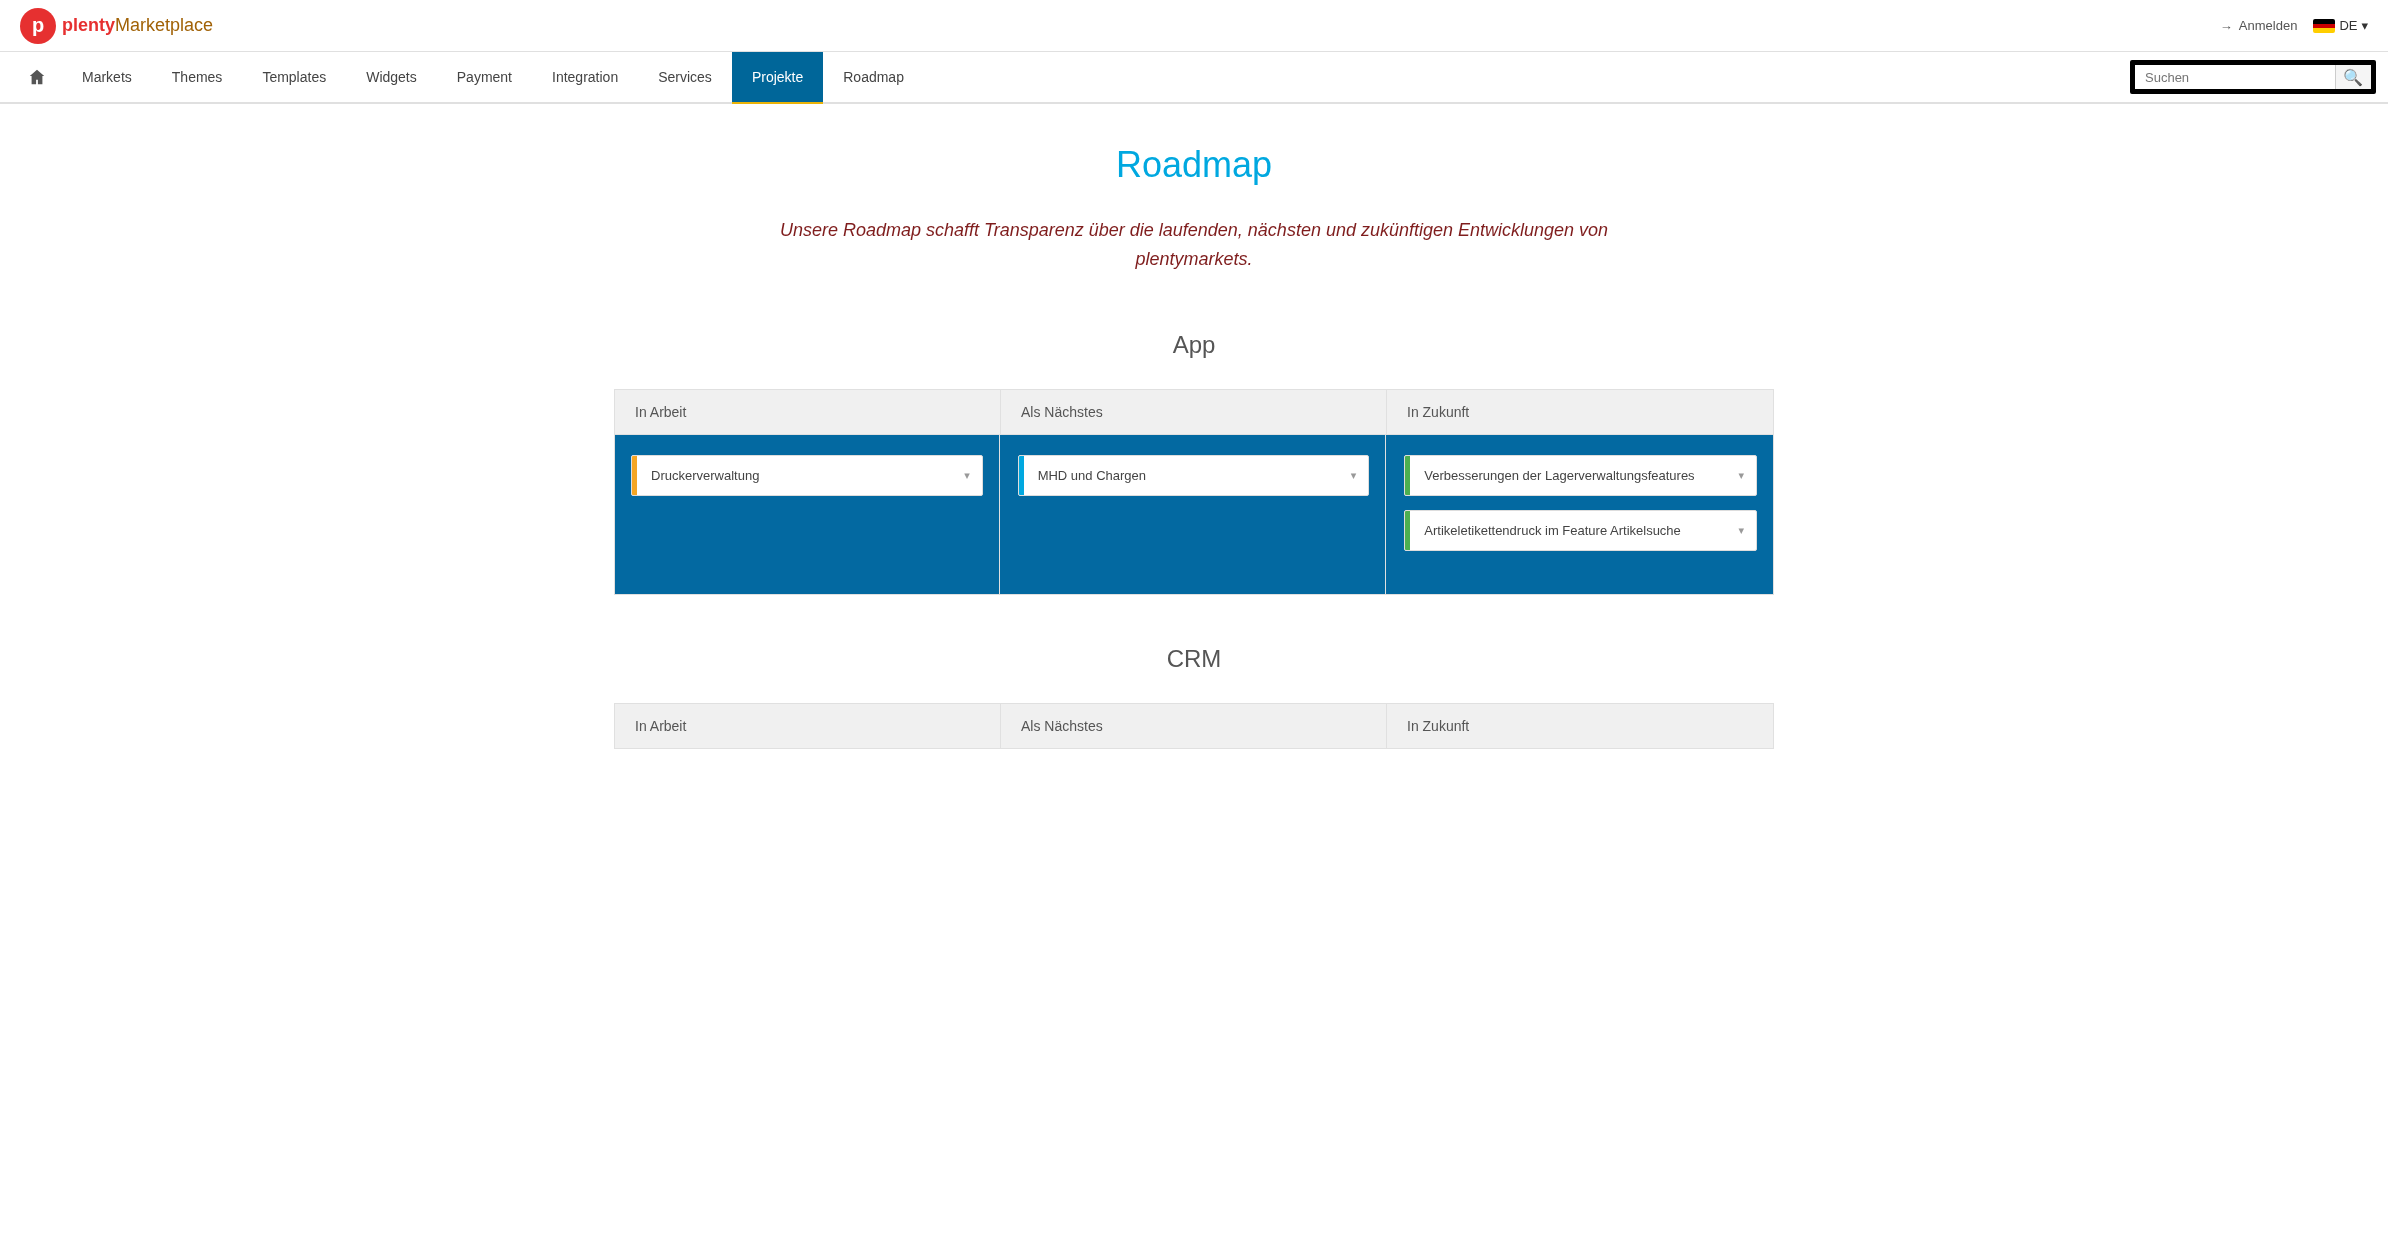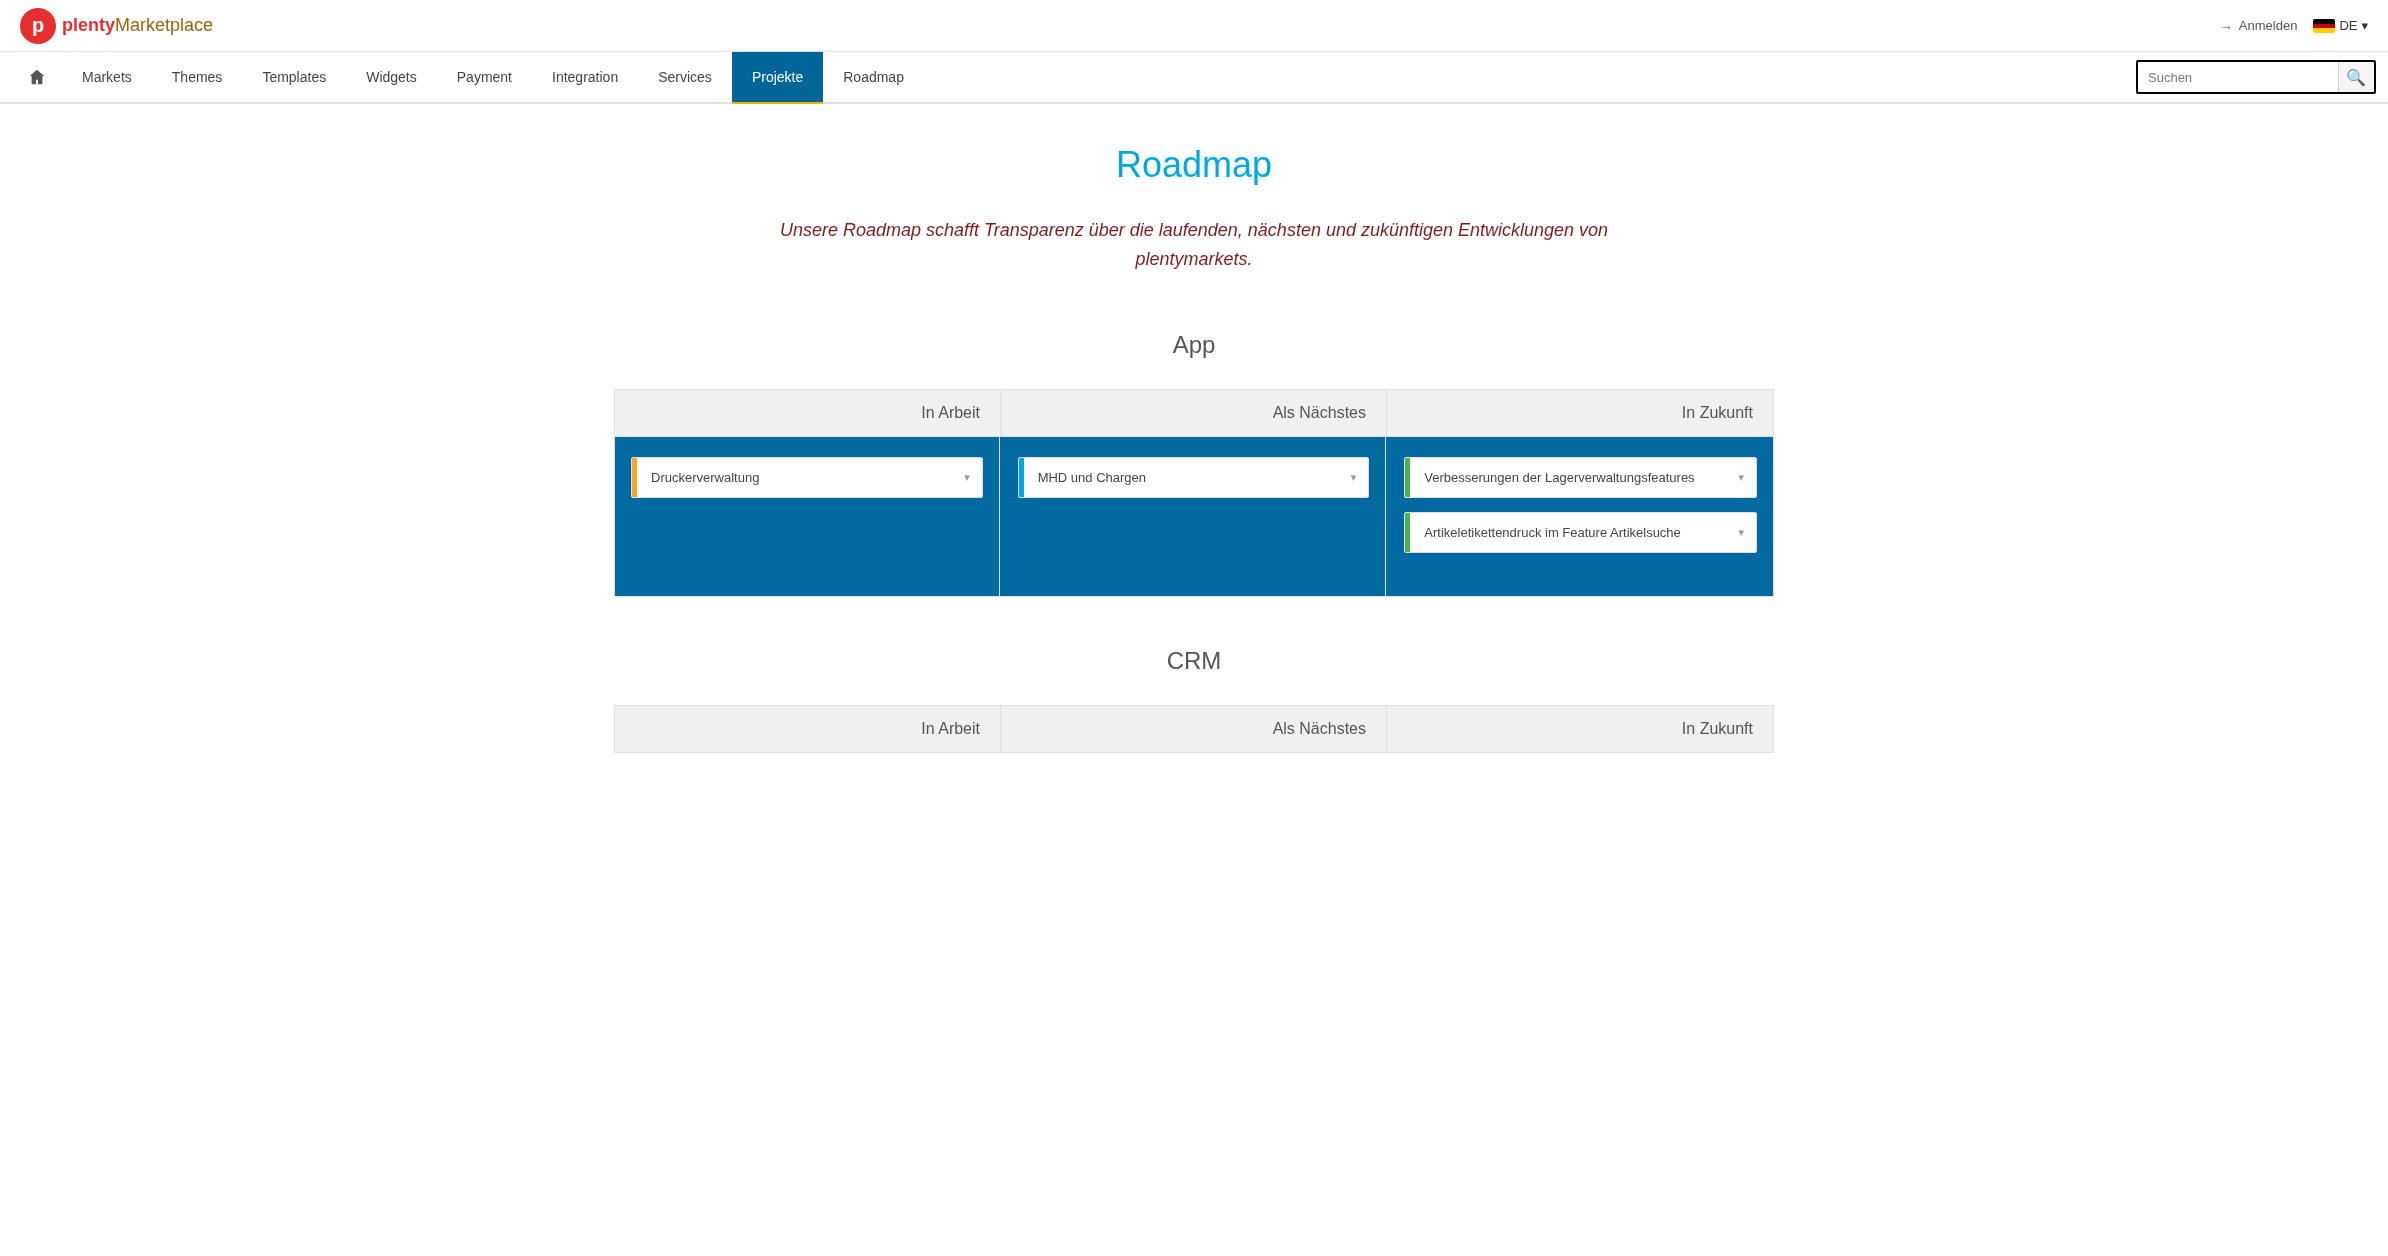--- a/index.html
+++ b/index.html
@@ -95,21 +95,21 @@
     }
     .nav-search {
       margin-left: auto;
       display: flex;
       align-items: center;
       padding: 8px 0;
     }
     .search-input-wrap {
       display: flex;
       align-items: center;
-      border: 2px solid #000000;
+      border: 5px solid #000000;
       border-radius: 2px;
       overflow: hidden;
       height: 34px;
     }
     .search-input {
       border: none;
       outline: none;
       padding: 0 10px;
       font-size: 13px;
       width: 200px;
@@ -170,23 +170,23 @@
 
     .columns-header {
       display: grid;
       grid-template-columns: 1fr 1fr 1fr;
       gap: 0;
       background: #f0f0f0;
       border: 1px solid #e0e0e0;
     }
 
     .col-header {
-      text-align: right;
+      text-align: left;
       padding: 14px 20px;
-      font-size: 16px;
+      font-size: 14px;
       color: #555;
       border-right: 1px solid #e0e0e0;
     }
     .col-header:last-child { border-right: none; }
 
     .columns-body {
       display: grid;
       grid-template-columns: 1fr 1fr 1fr;
       gap: 2px;
       border: 1px solid #e0e0e0;

